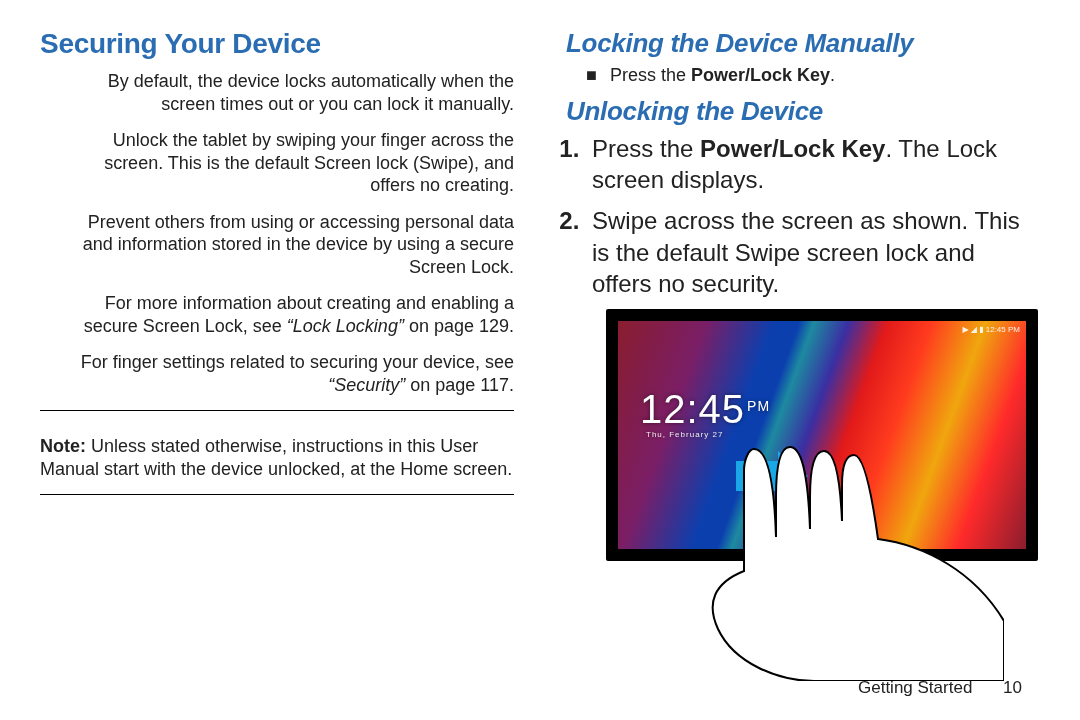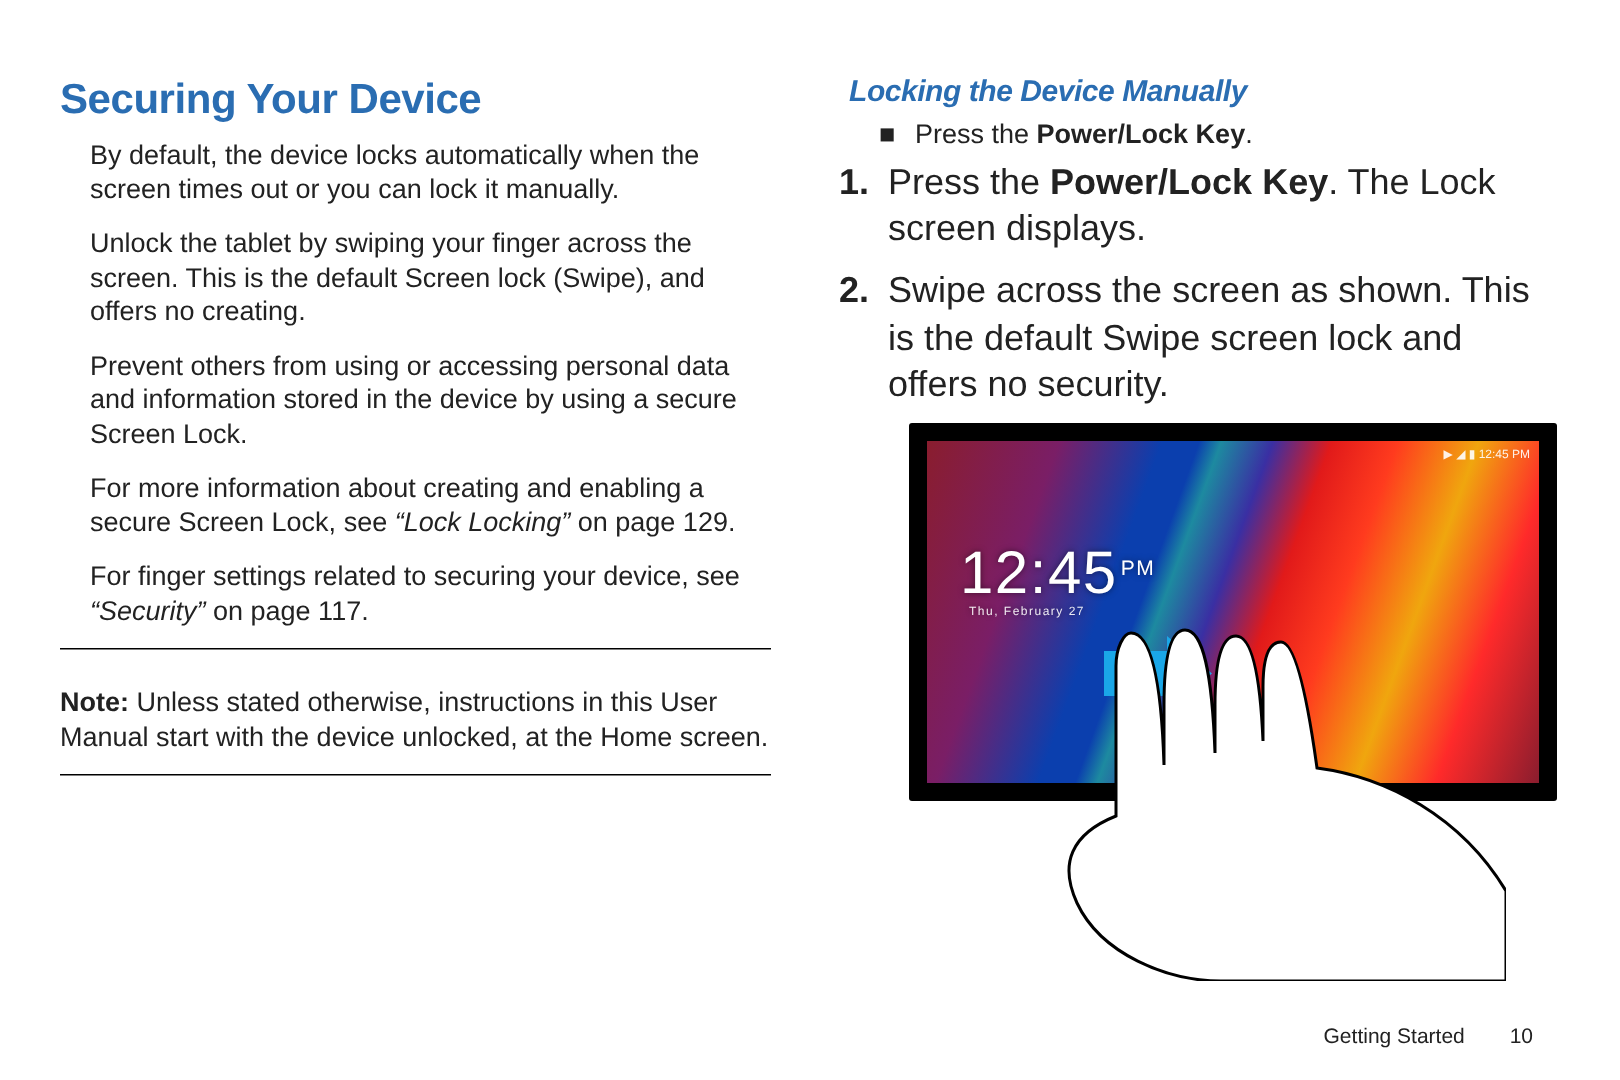--- a/index.html
+++ b/index.html
@@ -8,46 +8,46 @@
     height: 720px;
     background: #fff;
     font-family: Arial, Helvetica, sans-serif;
     color: #222;
     position: relative;
     overflow: hidden;
   }
   .page {
     display: flex;
     box-sizing: border-box;
-    padding: 40px 40px 10px 40px;
+    padding: 18px 40px 10px 40px;
     gap: 52px;
   }
   .col { flex: 1 1 0; }
   h1 {
     color: #2a6db2;
     font-weight: 800;
     font-size: 28px;
     margin: 10px 0 10px 0;
     font-stretch: condensed;
     letter-spacing: -0.3px;
   }
   h2 {
     color: #2a6db2;
     font-style: italic;
     font-weight: 800;
-    font-size: 20px;
+    font-size: 26px;
     margin: 10px 0 6px 0;
     letter-spacing: -0.3px;
   }
   p {
     font-size: 18px;
     line-height: 1.25;
     margin: 4px 0 14px 0;
   }
-  .indent { padding-left: 20px; }
+  .indent { padding-left: 20px; text-align: right; }
   .ref-italic { font-style: italic; }
   .bold { font-weight: 700; }
   hr {
     border: none;
     border-top: 1.5px solid #000;
     margin: 6px 0;
   }
   .note-block {
     padding: 0 0 0 0;
     margin-top: 24px;
@@ -67,21 +67,21 @@
     font-size:24px;
     line-height:1.3;
     padding-left:6px;
     margin-bottom:10px;
   }
   ol.steps li::marker { font-weight:700; }
   .footer {
     position:absolute;
     right:58px;
     bottom:22px;
-    font-size:14px;
+    font-size:17px;
     color:#222;
   }
   .footer .pg { margin-left:26px; }
   
   .tablet {
     width: 432px;
     height: 252px;
     background:#000;
     margin: 8px 0 0 40px;
     position:relative;
@@ -160,20 +160,21 @@
 
   <div class="col">
     <h2>Locking the Device Manually</h2>
     <div class="bullet">
       <span class="mark">■</span>
       <span>
         <span>Press the </span><span class="bold">Power/Lock Key</span><span>.</span>
       </span>
     </div>
 
+    <h2>Unlocking the Device</h2>
     <ol class="steps">
       <li>
         <span>Press the </span><span class="bold">Power/Lock Key</span><span>. The Lock screen displays.</span>
       </li>
       <li>Swipe across the screen as shown. This is the default Swipe screen lock and offers no security.</li>
     </ol>
 
     <div class="tablet">
       <div class="screen">
         <div class="status">▶ ◢ ▮ 12:45 PM</div>

